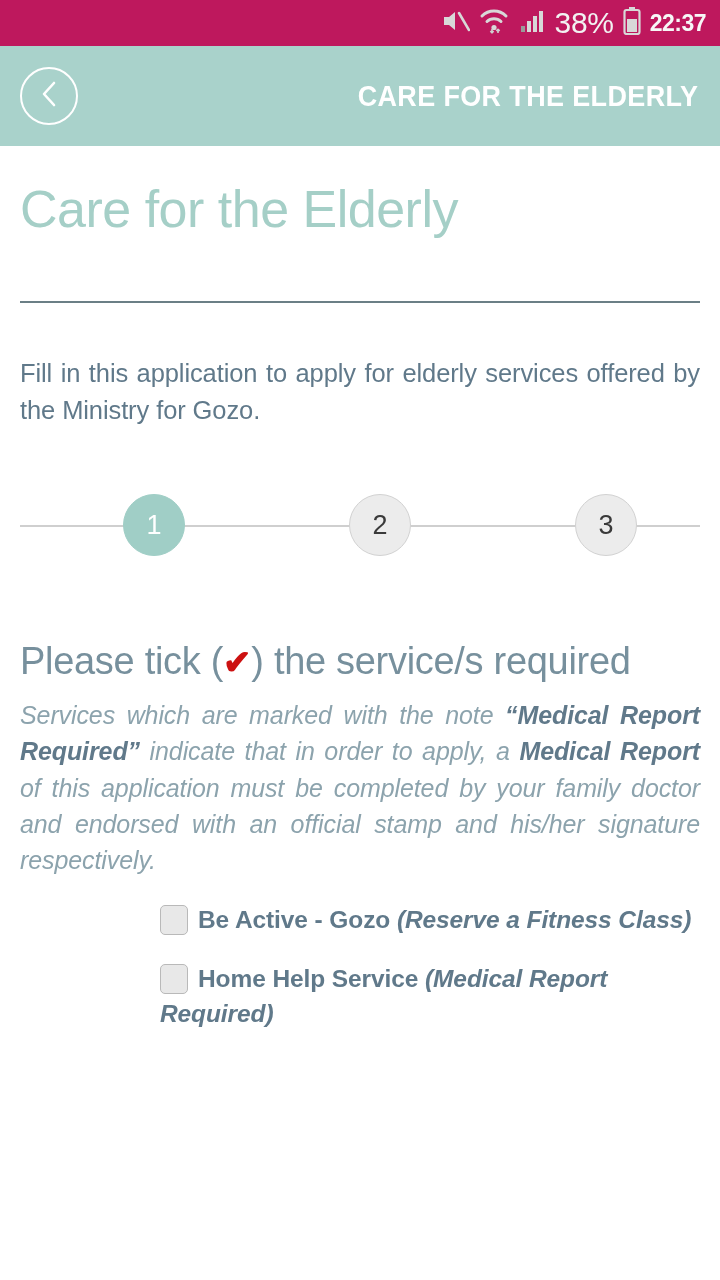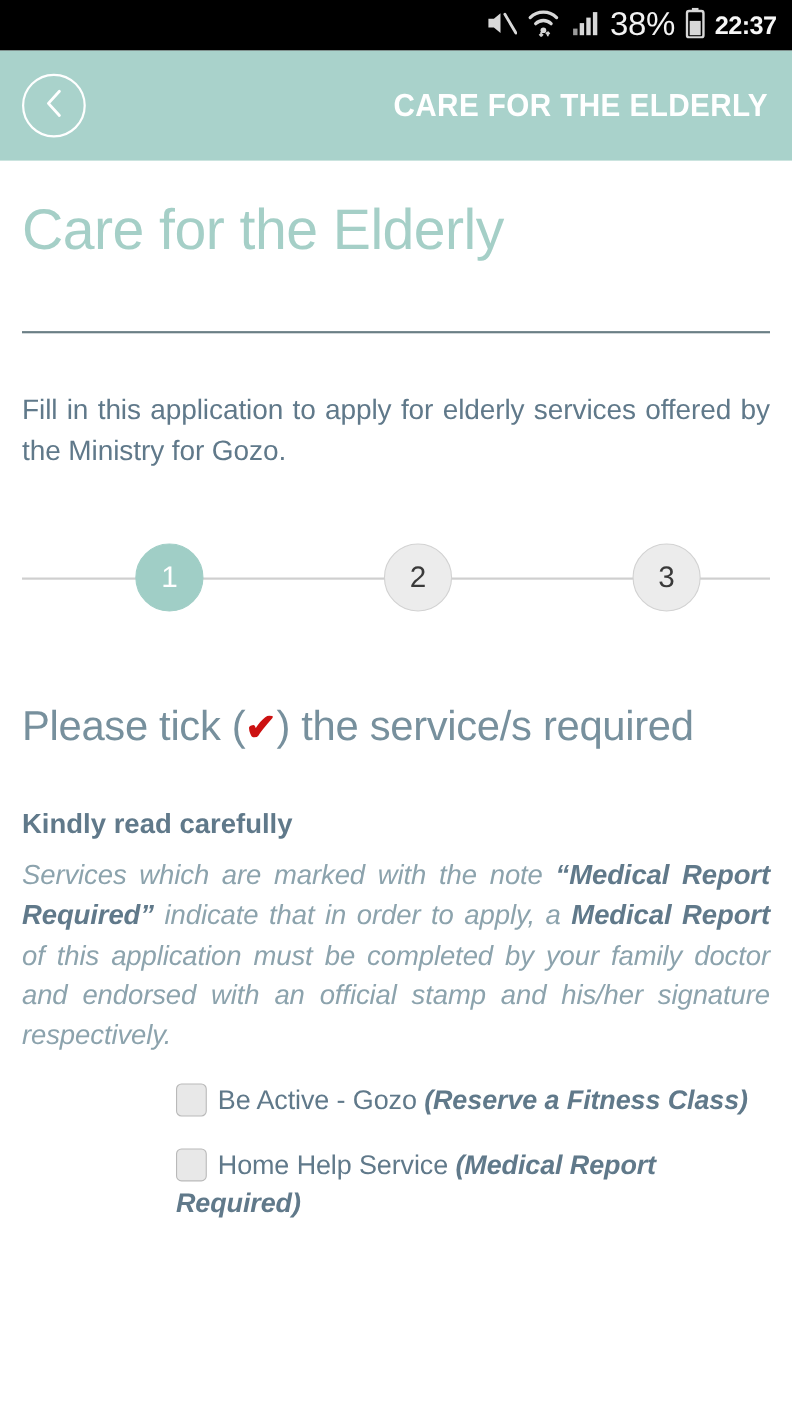--- a/index.html
+++ b/index.html
@@ -11,21 +11,21 @@
     height: 1280px;
     background: #ffffff;
     font-family: "Liberation Sans", sans-serif;
     overflow: hidden;
     position: relative;
   }
 
   
   .status-bar {
     height: 46px;
-    background: #000000;
+    background: #be185d;
     display: flex;
     align-items: center;
     justify-content: flex-end;
     padding-right: 14px;
     box-sizing: border-box;
   }
   .status-icons {
     display: flex;
     align-items: center;
     gap: 9px;
@@ -208,21 +208,21 @@
     width: 28px;
     height: 30px;
     background: #e8e8e8;
     border: 1.5px solid #b9b9b9;
     border-radius: 5px;
     vertical-align: -7px;
     margin-right: 10px;
     box-sizing: border-box;
     cursor: pointer;
   }
-  .svc-name { font-weight: normal; }
+  .svc-name { font-weight: bold; }
   .svc-note {
     font-style: italic;
     font-weight: bold;
     color: #60798a;
   }
 </style>
 </head>
 <body>
 
 <div class="status-bar">
@@ -293,21 +293,20 @@
       <div class="step s1">1</div>
       <div class="step s2">2</div>
       <div class="step s3">3</div>
     </div>
   </div>
 
   <div class="tick-heading">
     <span>Please tick (</span><span class="tick-mark">✔</span><span>) the service/s required</span>
   </div>
 
-  <div class="notice-title">Kindly read carefully</div>
   <p class="notice-body"><span>Services which are marked with the note </span><b>“Medical Report Required”</b><span> indicate that in order to apply, a </span><b>Medical Report</b><span> of this application must be completed by your family doctor and endorsed with an official stamp and his/her signature respectively.</span></p>
 
 
   <div class="service-list">
 
     <div class="service-item">
       <span class="service-line">
         <span class="cbox"></span><span class="svc-name">Be Active - Gozo</span> <span class="svc-note">(Reserve a Fitness Class)</span>
       </span>
     </div>

